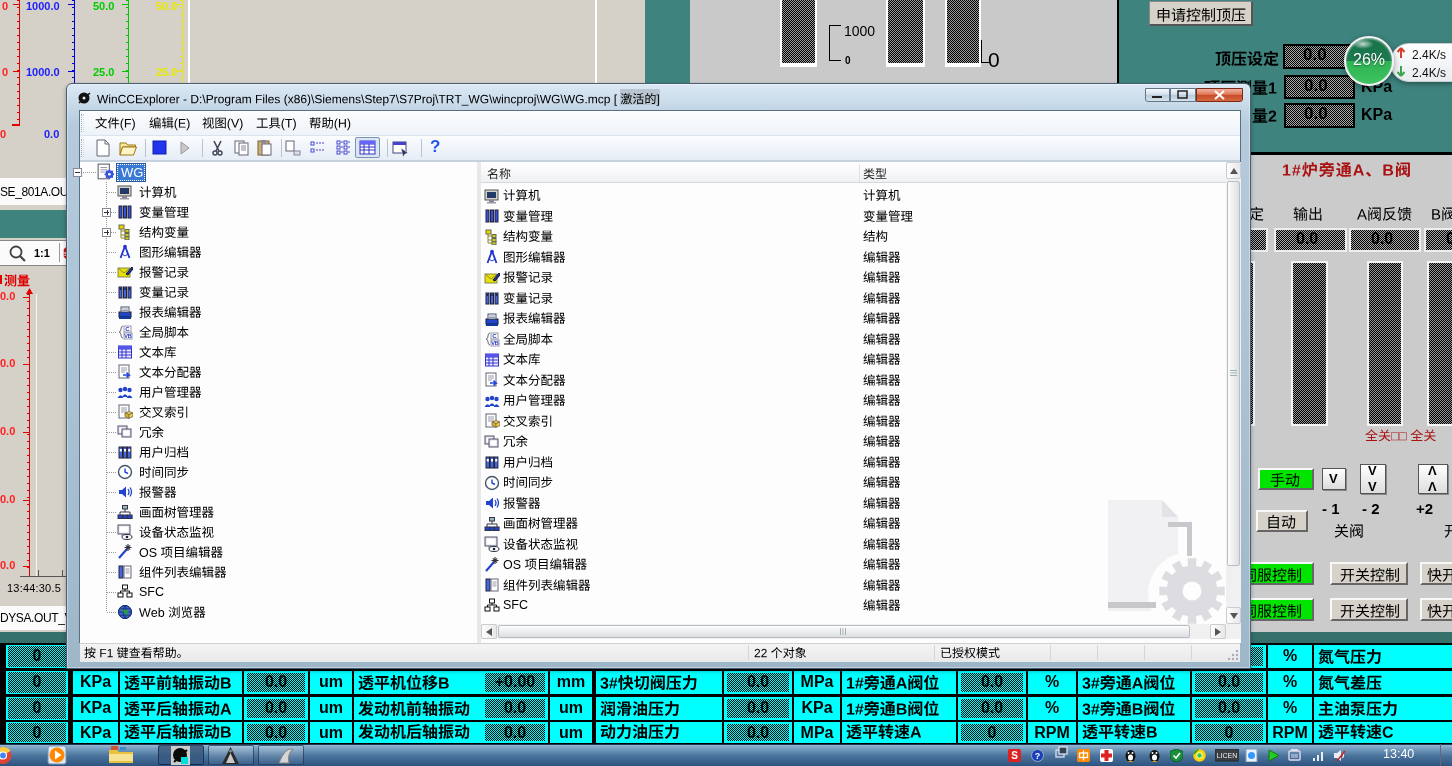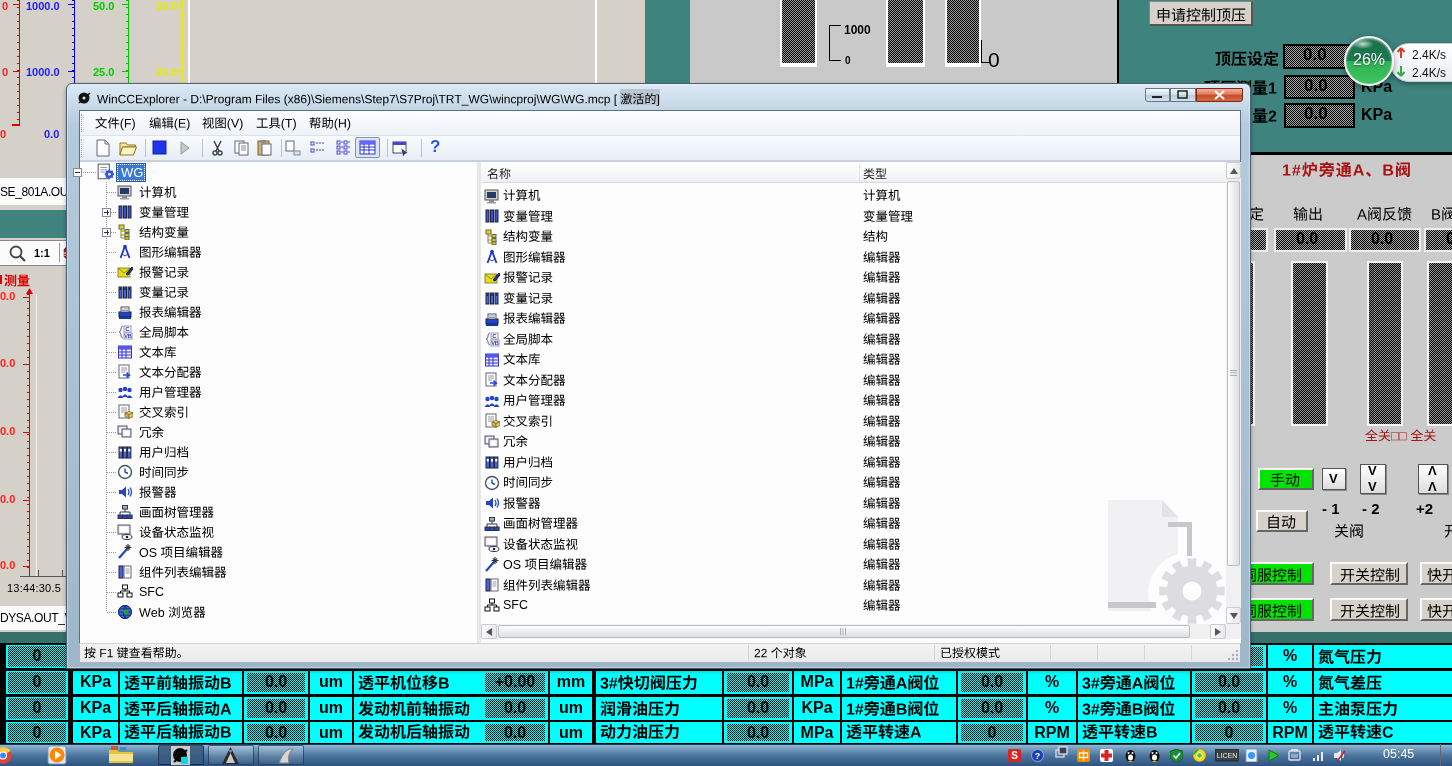--- a/index.html
+++ b/index.html
@@ -42,21 +42,21 @@
 <span class="lbl" style="left:44px;top:128px;font-size:11px;color:#2020ff;font-weight:bold;">0.0</span>
 <div class="a" style="left:780px;top:0px;width:37px;height:67px;background:#fff;"></div>
 <div class="a dz" style="left:782px;top:0;width:33px;height:63px;background-color:#9a9a9a"></div>
 <div class="a" style="left:886px;top:0px;width:39px;height:67px;background:#fff;"></div>
 <div class="a dz" style="left:888px;top:0;width:35px;height:63px;background-color:#9a9a9a"></div>
 <div class="a" style="left:945px;top:0px;width:36px;height:67px;background:#fff;"></div>
 <div class="a dz" style="left:947px;top:0;width:32px;height:63px;background-color:#9a9a9a"></div>
 <div class="a" style="left:829px;top:25px;width:1px;height:36px;background:#000;"></div>
 <div class="a" style="left:829px;top:25px;width:12px;height:1px;background:#000;"></div>
 <div class="a" style="left:829px;top:60px;width:12px;height:1px;background:#000;"></div>
-<span class="lbl" style="left:844px;top:23px;font-size:12px;color:#000;font-weight:bold;">1000</span>
+<span class="lbl" style="left:844px;top:23px;font-size:14px;color:#000;font-weight:normal;">1000</span>
 <span class="lbl" style="left:845px;top:55px;font-size:10px;color:#000;font-weight:bold;">0</span>
 <div class="a" style="left:981px;top:62px;width:8px;height:1px;background:#000;"></div>
 <div class="a" style="left:981px;top:40px;width:1px;height:23px;background:#000;"></div>
 <span class="lbl" style="left:988px;top:48px;font-size:21px;color:#000;font-weight:normal;">0</span>
 <div class="a" style="left:0px;top:178px;width:80px;height:27px;background:#fbfbfb;"></div>
 <span class="lbl" style="left:0px;top:185px;font-size:12px;color:#000;font-weight:normal;letter-spacing:-0.4px">SE_801A.OU</span>
 <div class="a" style="left:0px;top:210px;width:80px;height:28px;background:#3e837e;"></div>
 <div class="a" style="left:0px;top:240px;width:80px;height:26px;background:#fbfbfb;border-top:1px solid #888;border-bottom:1px solid #888;"></div>
 <svg class="a" style="left:8px;top:244px" width="20" height="20">
     <circle cx="8" cy="8" r="5.5" fill="none" stroke="#444" stroke-width="1.8"></circle>
@@ -801,21 +801,21 @@
     <path d="M3 6 h7 M3 8 h7" stroke="#dde"></path>
   </svg>
 <svg class="a" style="left:1312px;top:749px" width="13" height="13">
     <path d="M1 12 v-3 h2 v3 z M5 12 v-6 h2 v6 z M9 12 v-9 h2 v9 z" fill="#e8eef4"></path>
   </svg>
 <svg class="a" style="left:1333px;top:749px" width="13" height="13">
     <polygon points="1,4 4,4 8,1 8,12 4,9 1,9" fill="#e8eef4"></polygon>
     <path d="M9.5 4 q2 2.5 0 5" stroke="#e8eef4" fill="none" stroke-width="1.3"></path>
     <path d="M4 12 L12 2" stroke="#c22" stroke-width="1.5"></path>
   </svg>
-<span class="lbl" style="left:1383px;top:747px;font-size:12.5px;color:#fff;font-weight:normal;">05:45</span>
+<span class="lbl" style="left:1383px;top:747px;font-size:12.5px;color:#fff;font-weight:normal;">13:40</span>
 <div class="a" style="left:1440px;top:744px;width:1px;height:22px;background:#667;"></div>
 <div class="a" style="left:66px;top:83px;width:1185px;height:586px;border-radius:6px 6px 0 0;background:linear-gradient(180deg,#dce9f5,#b5cbdd 40px,#9db7c9);border:1px solid #4a5f74;box-shadow:0 2px 4px rgba(0,0,0,.32),0 0 0 1px rgba(255,255,255,.35) inset"></div>
 <svg class="a" style="left:77px;top:91px" width="15" height="14">
     <circle cx="7" cy="7" r="5.5" fill="#111"></circle>
     <path d="M2 12 L13 2" stroke="#111" stroke-width="1.5"></path>
     <circle cx="7" cy="7" r="1.5" fill="#dce9f5"></circle>
   </svg>
 <div class="a" style="left:620.441px;top:89px;width:40px;height:16px;background:#b9c6d2;"></div>
 <svg class="ct" style="left:97.0px;top:89.8px;" width="564" height="18">
     <g transform="translate(0,13.2) scale(0.0120,-0.0120)" fill="#000">

